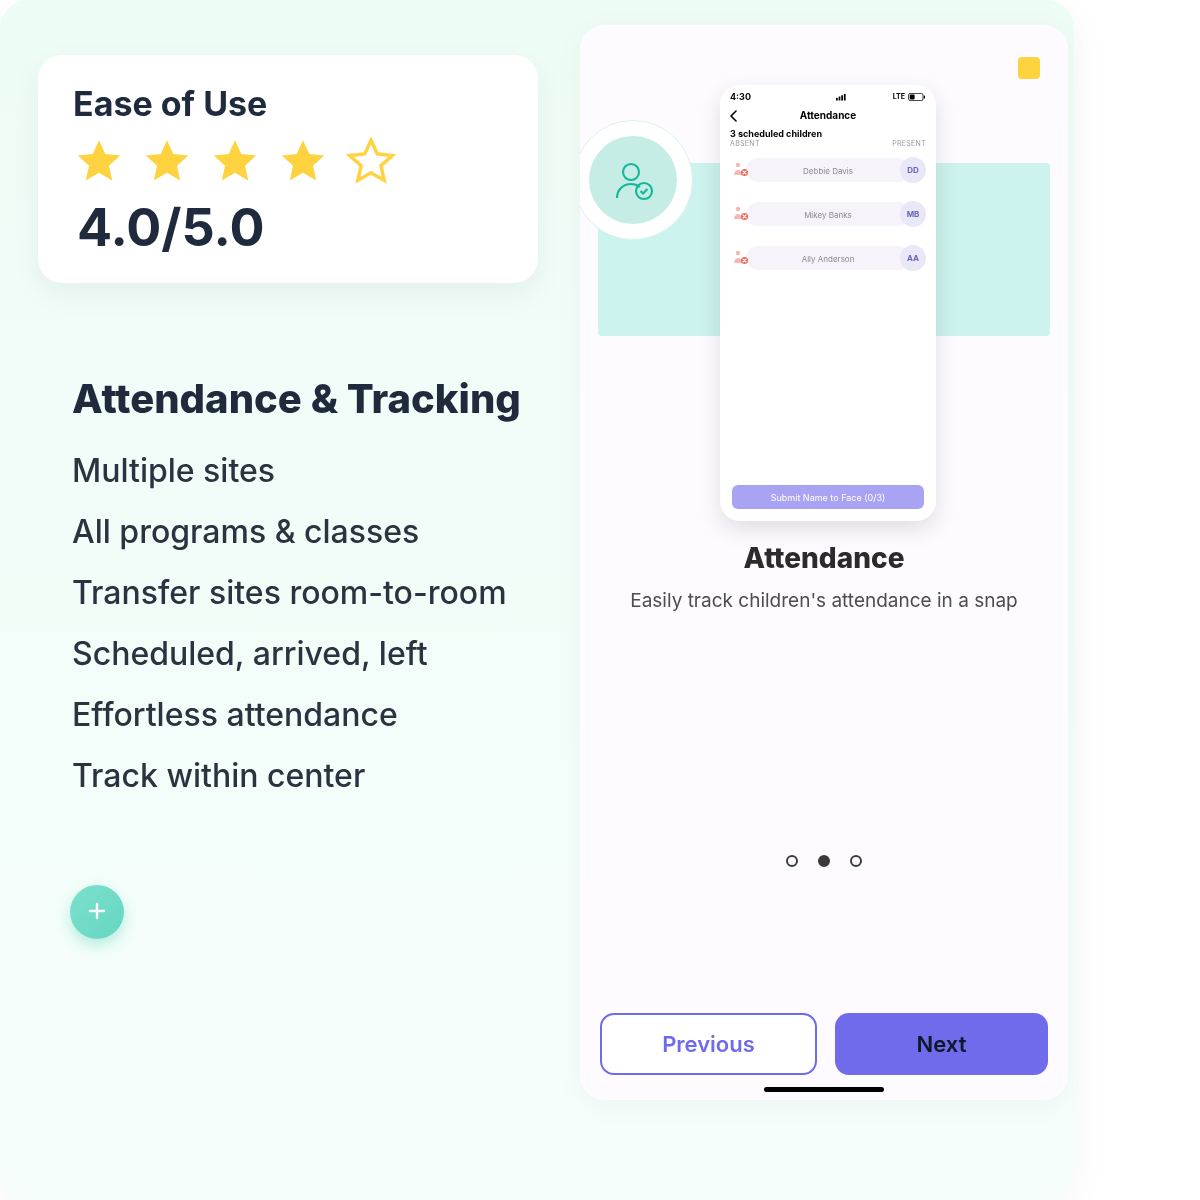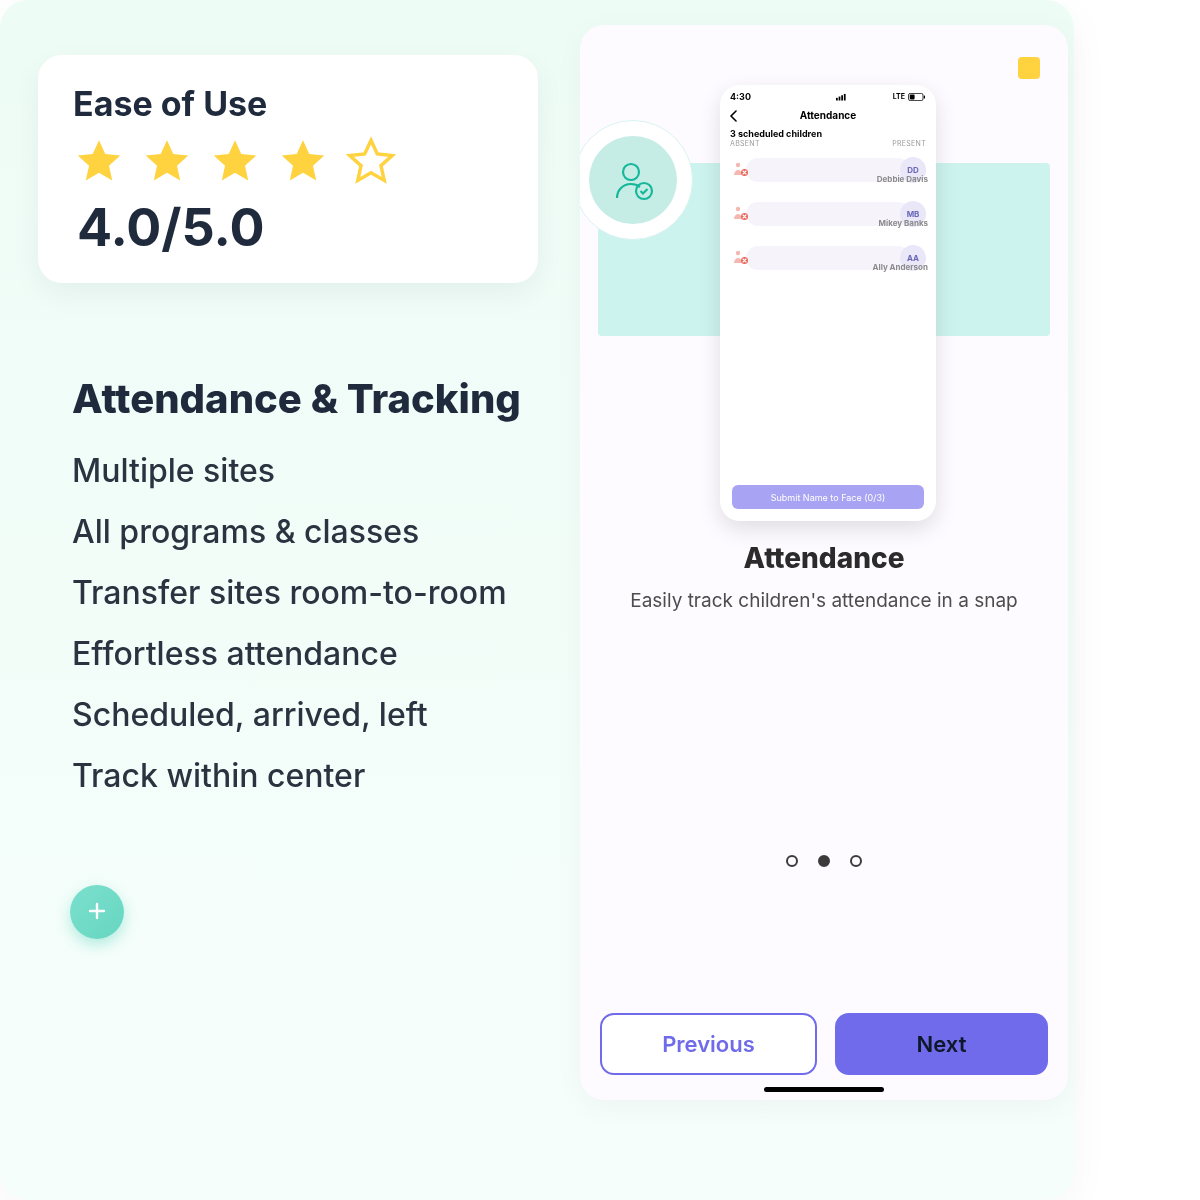--- a/index.html
+++ b/index.html
@@ -77,21 +77,21 @@
   .ph-back{position:absolute;left:8px;top:2px;}
   .ph-back svg{width:12px;height:12px;}
   .ph-title{font-size:10px;font-weight:700;color:#000;}
   .ph-sub{font-size:9px;font-weight:700;color:#000;padding:2px 10px 0;}
   .ph-cols{display:flex;justify-content:space-between;padding:0 10px 4px;font-size:7px;color:#9b9b9b;letter-spacing:.3px;}
   .kid{position:relative;height:40px;margin:0 8px 4px;border-bottom:0;}
   .kid .track{position:absolute;left:18px;right:18px;top:6px;height:24px;background:#f6f3fb;border-radius:12px;}
   .kid .abs-ic{position:absolute;left:4px;top:8px;width:18px;height:18px;}
   .kid .abs-ic svg{width:18px;height:18px;}
   .kid .badge{position:absolute;right:2px;top:5px;width:26px;height:26px;border-radius:50%;background:#e9e7f8;color:#6a67b7;font-size:8px;font-weight:700;display:flex;align-items:center;justify-content:center;}
-  .kid .name{position:absolute;left:0;right:0;bottom:8px;text-align:right;font-size:8px;color:#8b8b8b;font-weight:bold;}
+  .kid .name{position:absolute;left:0;right:0;bottom:16px;text-align:center;font-size:8px;color:#8b8b8b;}
   .ph-submit{
     position:absolute;left:12px;right:12px;bottom:12px;height:24px;border-radius:6px;
     background:var(--accent-purple2);color:#fff;font-size:9px;display:flex;align-items:center;justify-content:center;
   }
 
   
   .under-title{position:absolute;left:0;right:0;top:516px;text-align:center;font-size:28px;font-weight:800;color:#2b2b2b;}
   .under-sub{position:absolute;left:38px;right:38px;top:564px;text-align:center;font-size:19px;color:#4d4d4d;}
 
   
@@ -147,22 +147,22 @@
       </div>
       <p class="score">4.0/5.0</p>
     </div>
 
     <div class="features">
       <h2 class="features-title">Attendance &amp; Tracking</h2>
       <ul class="features-list">
         <li>Multiple sites</li>
         <li>All programs &amp; classes</li>
         <li>Transfer sites room-to-room</li>
+        <li>Scheduled, arrived, left</li>
         <li>Effortless attendance</li>
-        <li>Scheduled, arrived, left</li>
         <li>Track within center</li>
       </ul>
     </div>
 
     <div class="fab">
       <span>
         <svg viewBox="0 0 24 24">
             <path stroke="#fff" stroke-width="2.4" stroke-linecap="round" d="M12 5v14M5 12h14"></path>
           </svg>
       </span>

